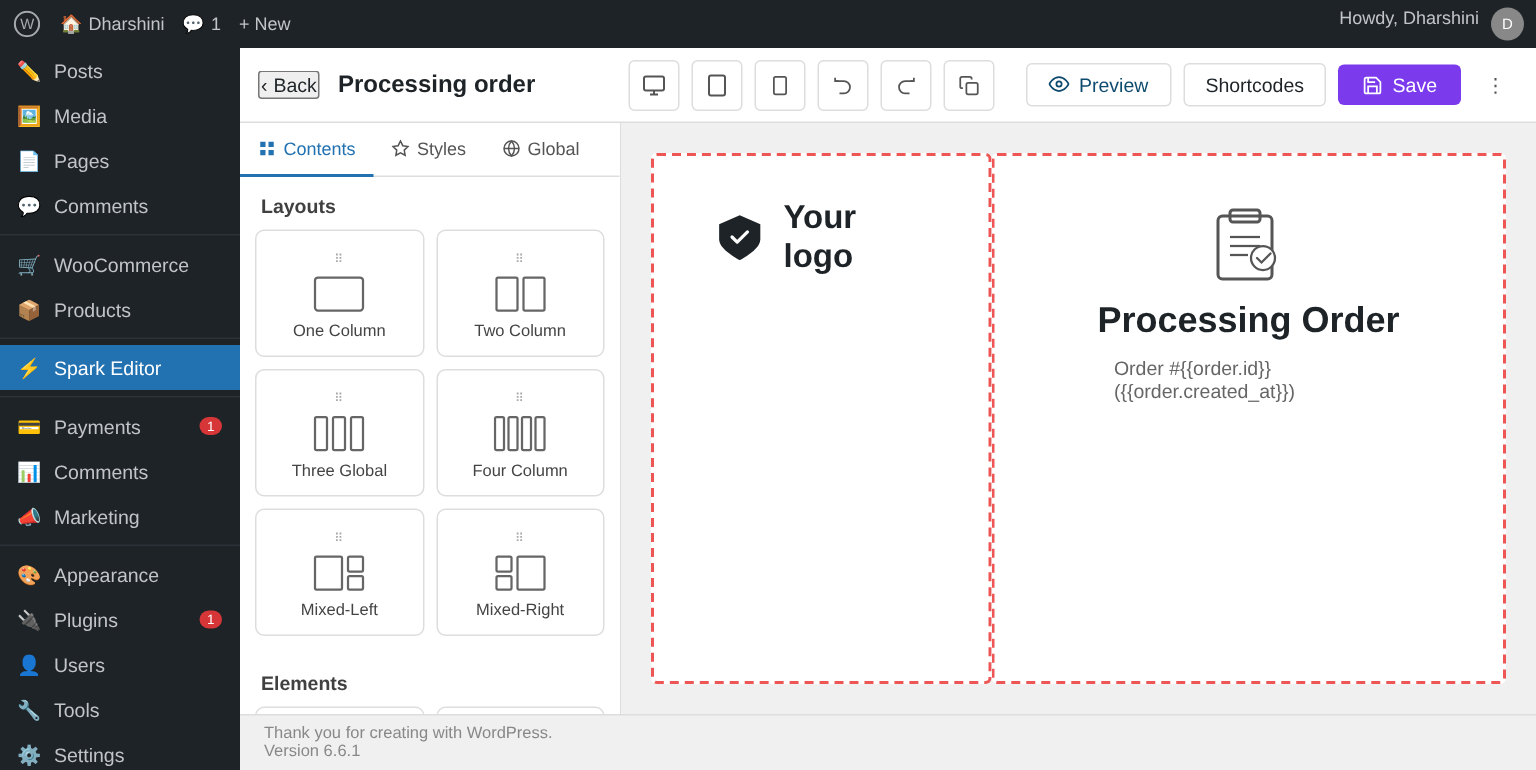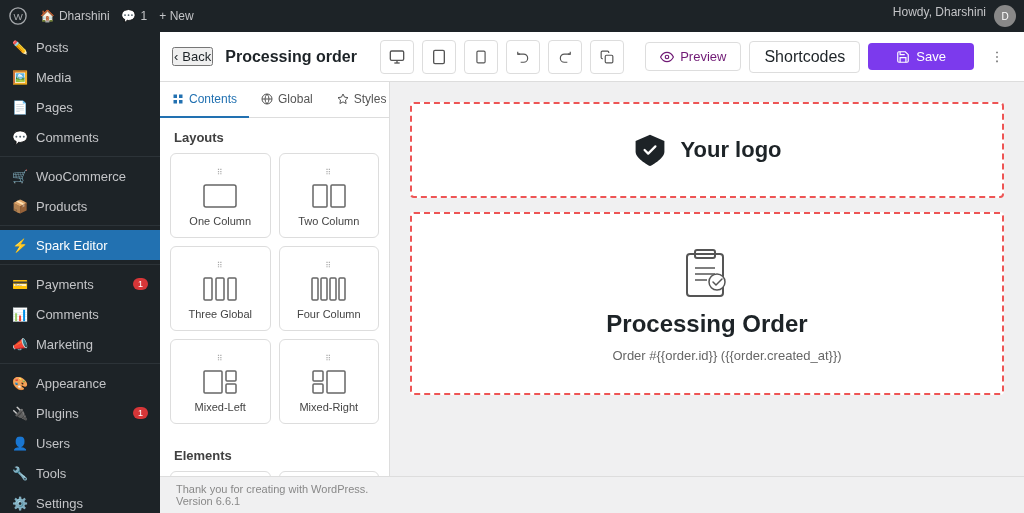--- a/index.html
+++ b/index.html
@@ -39,61 +39,61 @@
       padding: 0 12px; height: 50px; gap: 8px; flex-shrink: 0;
     }
     .back-btn { display: flex; align-items: center; gap: 4px; color: #1d2327; cursor: pointer; font-size: 13px; }
     .page-title { font-size: 16px; font-weight: 600; color: #1d2327; margin-left: 4px; }
     .header-spacer { flex: 1; }
     .header-icon-btn {
       width: 34px; height: 34px; display: flex; align-items: center; justify-content: center;
       border: 1px solid #ddd; border-radius: 4px; cursor: pointer; background: #fff; color: #555;
     }
     .preview-btn {
-      display: flex; align-items: center; gap: 6px; padding: 6px 14px;
+      display: flex; gap: 6px; padding: 6px 14px;
       border: 1px solid #ddd; border-radius: 4px; cursor: pointer; background: #fff;
-      font-size: 13px; color: #701a75; margin-left: 13px;
+      font-size: 13px; color: #0c4a6e; margin-left: 13px;
     }
     .shortcodes-btn {
       padding: 6px 14px; border: 1px solid #ddd; border-radius: 4px;
-      cursor: pointer; background: #fff; font-size: 16px; color: #1d2327;
+      cursor: pointer; background: #fff; font-size: 13px; color: #1d2327;
     }
     .save-btn {
-      display: flex; align-items: center; gap: 6px; padding: 6px 28px;
+      display: flex; align-items: center; gap: 6px; padding: 6px 16px;
       background: #7c3aed; color: #fff; border: none; border-radius: 4px;
       cursor: pointer; font-size: 13px; font-weight: 500;
     }
     .more-btn { width: 30px; height: 30px; display: flex; align-items: center; justify-content: center; cursor: pointer; color: #555; }
 
     
     #editor-body { display: flex; flex: 1; overflow: hidden; }
 
     
-    #left-panel { width: 230px; background: #fff; border-right: 1px solid #ddd; flex-shrink: 0; overflow-y: auto; }
+    #left-panel { width: 254px; background: #fff; border-right: 1px solid #ddd; flex-shrink: 0; overflow-y: auto; }
 
     
     .panel-tabs { display: flex; border-bottom: 1px solid #ddd; background: #fff; }
     .panel-tab {
       display: flex; align-items: center; gap: 5px; padding: 10px 12px;
       font-size: 12px; cursor: pointer; color: #555; border-bottom: 2px solid transparent; margin-bottom: -1px;
     }
     .panel-tab.active { color: #2271b1; border-bottom-color: #2271b1; }
 
     
     .panel-section-title { padding: 12px 14px 8px; font-weight: 600; font-size: 13px; color: #404040; }
     .layout-grid { display: grid; grid-template-columns: 1fr 1fr; gap: 8px; padding: 0 10px 12px; }
     .layout-item {
       display: flex; flex-direction: column; align-items: center; gap: 6px;
       padding: 14px 8px 10px; border: 1px solid #ddd; border-radius: 6px;
       cursor: pointer; background: #fff; font-size: 11px; color: #444; text-align: center;
     }
     .layout-dots { font-size: 8px; color: #aaa; letter-spacing: 1px; }
 
     
-    #canvas { flex: 1; background: #f0f0f1; padding: 20px; overflow-y: auto; display: flex; flex-direction: column; gap: 14px; }
+    #canvas { flex: 1; background: #f0f0f1; padding: 20px; overflow-y: auto; display: flex; flex-direction: row; gap: 0; }
 
     .canvas-block {
       background: #fff; border: 2px dashed #e55; border-radius: 4px;
     }
     .logo-block {
       display: flex; align-items: center; justify-content: center; gap: 12px;
       padding: 28px 40px; font-size: 22px; font-weight: 700; color: #1d2327;
     }
     .logo-shield { width: 36px; height: 36px; }
 
@@ -278,31 +278,31 @@
           <svg width="12" height="12" viewBox="0 0 24 24" fill="currentColor">
               <rect x="3" y="3" width="7" height="7"></rect>
               <rect x="14" y="3" width="7" height="7"></rect>
               <rect x="3" y="14" width="7" height="7"></rect>
               <rect x="14" y="14" width="7" height="7"></rect>
             </svg>
           <span>Contents</span>
         </div>
         <div class="panel-tab">
           <svg width="12" height="12" viewBox="0 0 24 24" fill="none" stroke="currentColor" stroke-width="2">
+              <path d="M12 2l3.09 6.26L22 9.27l-5 4.87 1.18 6.88L12 17.77l-6.18 3.25L7 14.14 2 9.27l6.91-1.01L12 2z"></path>
+            </svg>
+          <span>Styles</span>
+        </div>
+        <div class="panel-tab">
+          <svg width="12" height="12" viewBox="0 0 24 24" fill="none" stroke="currentColor" stroke-width="2">
               <circle cx="12" cy="12" r="10"></circle>
               <line x1="2" y1="12" x2="22" y2="12"></line>
               <path d="M12 2a15.3 15.3 0 0 1 4 10 15.3 15.3 0 0 1-4 10 15.3 15.3 0 0 1-4-10 15.3 15.3 0 0 1 4-10z"></path>
             </svg>
           <span>Global</span>
-        </div>
-        <div class="panel-tab">
-          <svg width="12" height="12" viewBox="0 0 24 24" fill="none" stroke="currentColor" stroke-width="2">
-              <path d="M12 2l3.09 6.26L22 9.27l-5 4.87 1.18 6.88L12 17.77l-6.18 3.25L7 14.14 2 9.27l6.91-1.01L12 2z"></path>
-            </svg>
-          <span>Styles</span>
         </div>
       </div>
 
       <div class="panel-section-title">Layouts</div>
       <div class="layout-grid">
 
         <div class="layout-item">
           <div class="layout-dots">⠿</div>
           <svg width="36" height="26" viewBox="0 0 36 26">
               <rect x="2" y="2" width="32" height="22" rx="2" fill="none" stroke="#666" stroke-width="1.5"></rect>

